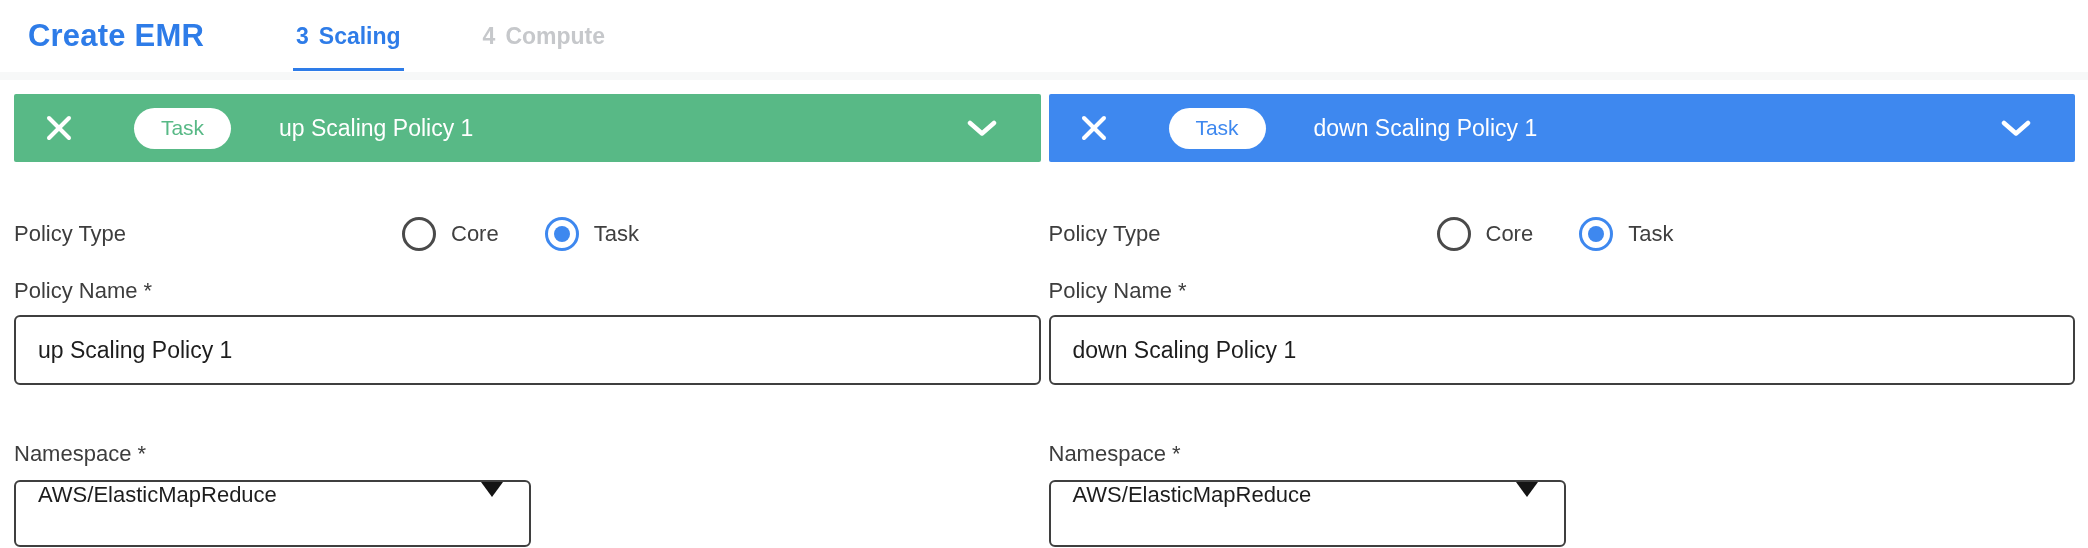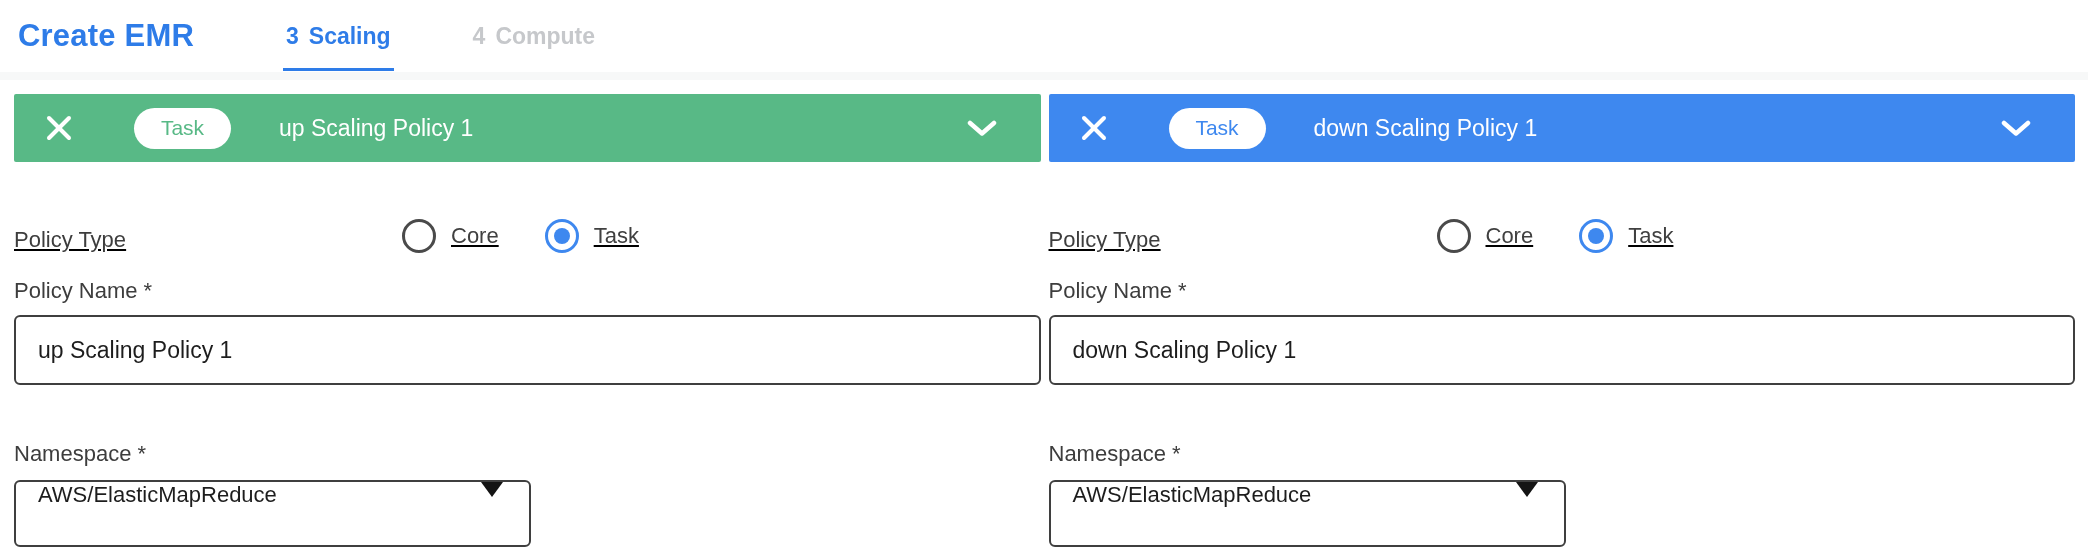--- a/index.html
+++ b/index.html
@@ -1,20 +1,20 @@
 <!DOCTYPE html>
 <html><head>
 <meta charset="utf-8">
 <style>
   * { margin:0; padding:0; box-sizing:border-box; }
   html,body { width:2088px; height:548px; background:#ffffff; overflow:hidden;
               font-family:"Liberation Sans", sans-serif; }
 
   
-  .topnav { height:72px; display:flex; align-items:stretch; padding-left:18px; background:#fff; }
+  .topnav { height:72px; display:flex; align-items:stretch; padding-left:28px; background:#fff; }
   .brand { display:flex; align-items:center; font-size:31px; font-weight:700; color:#2e7ce8;
            letter-spacing:0.2px; margin-right:92px; }
   .step { display:flex; align-items:center; gap:10px; font-size:23px; font-weight:600;
           color:#2e7ce8; margin-right:82px; position:relative; cursor:default; }
   .step.upcoming { color:#c6c8cb; }
   .step.active::after { content:""; position:absolute; left:-3px; right:-3px; bottom:1px;
           height:3px; background:#2e7ce8; }
   .check { width:27px; height:27px; border-radius:50%; background:#2e7ce8;
            display:flex; align-items:center; justify-content:center; flex:none; }
   .step-num { font-weight:600; }
@@ -32,21 +32,21 @@
   .badge { margin-left:62px; background:#ffffff; border-radius:21px; height:41px; min-width:97px;
            padding:0 20px; display:flex; align-items:center; justify-content:center;
            font-size:21px; flex:none; }
   .card-header.green .badge { color:#58b986; }
   .card-header.blue  .badge { color:#3e88ef; }
   .htitle { margin-left:48px; font-size:23px; font-weight:400; white-space:nowrap;
             overflow:hidden; text-overflow:ellipsis; }
   .chev { margin-left:auto; margin-right:44px; flex:none; cursor:pointer; display:flex; }
 
   
-  .row-type { margin-top:53px; display:flex; align-items:flex-end; height:38px;text-decoration:underline; }
+  .row-type { margin-top:53px; display:flex; align-items:center; height:38px; }
   .flabel { font-size:22px; color:#3d3d3d; }
   .row-type .flabel { width:388px; flex:none; }
   .radio-opt { display:flex; align-items:center; margin-right:46px; cursor:pointer; }
   .radio { width:34px; height:34px; border-radius:50%; border:3px solid #4a4a4a; background:#fff;
            margin-right:15px; display:flex; align-items:center; justify-content:center; flex:none; }
   .radio.checked { border-color:#3e88ef; }
   .radio.checked::after { content:""; width:16px; height:16px; border-radius:50%; background:#3e88ef; }
   .ropt-label { font-size:22px; color:#404040; }
 
   .fgroup-name { margin-top:24px; }

